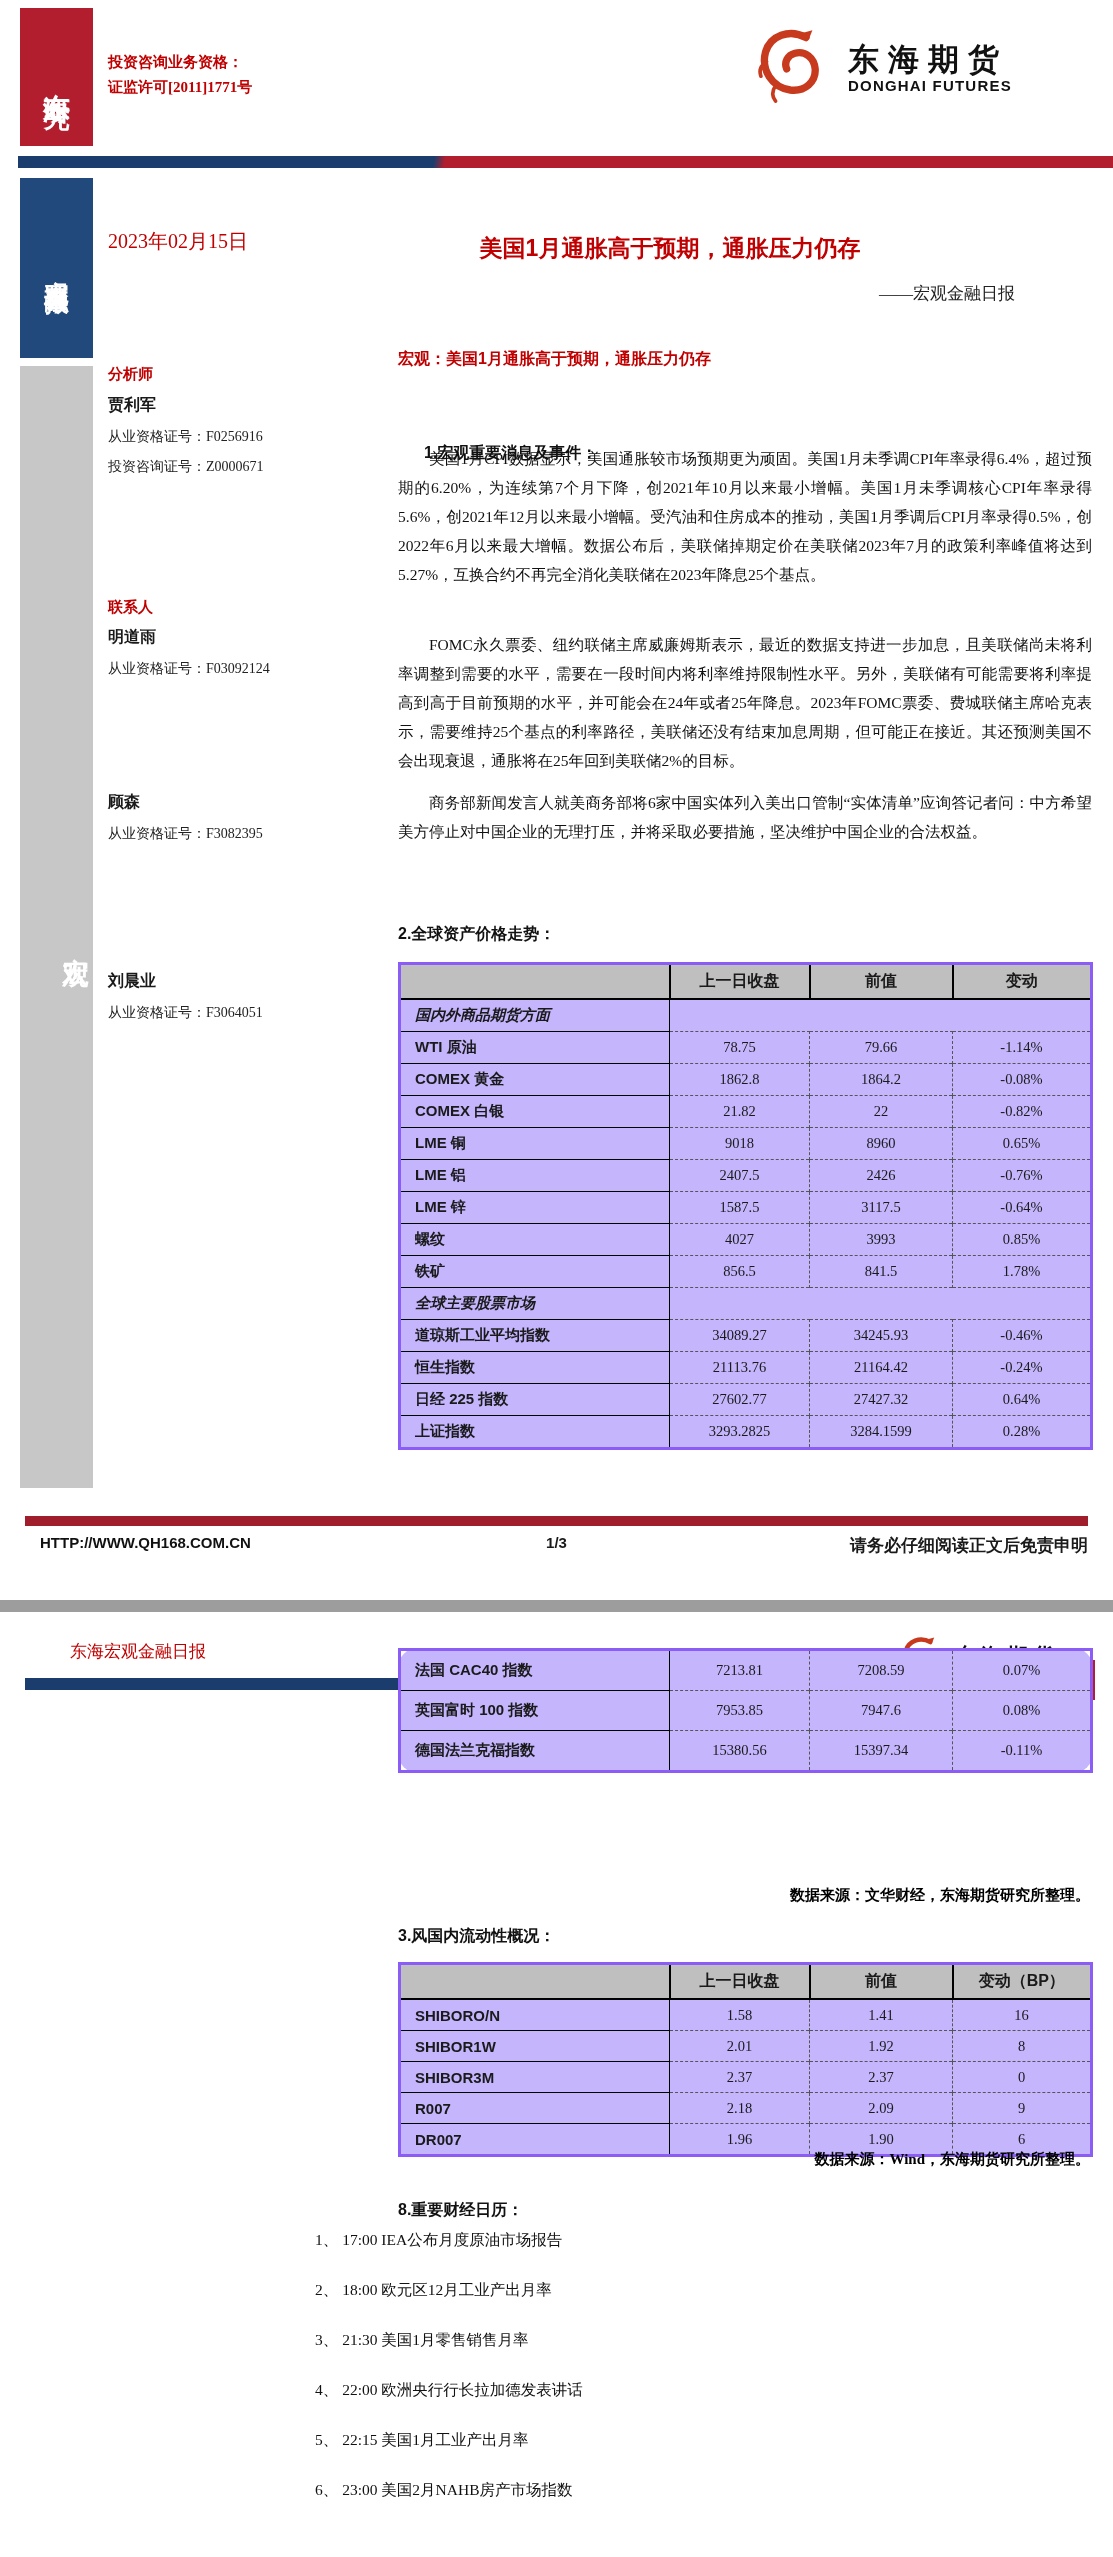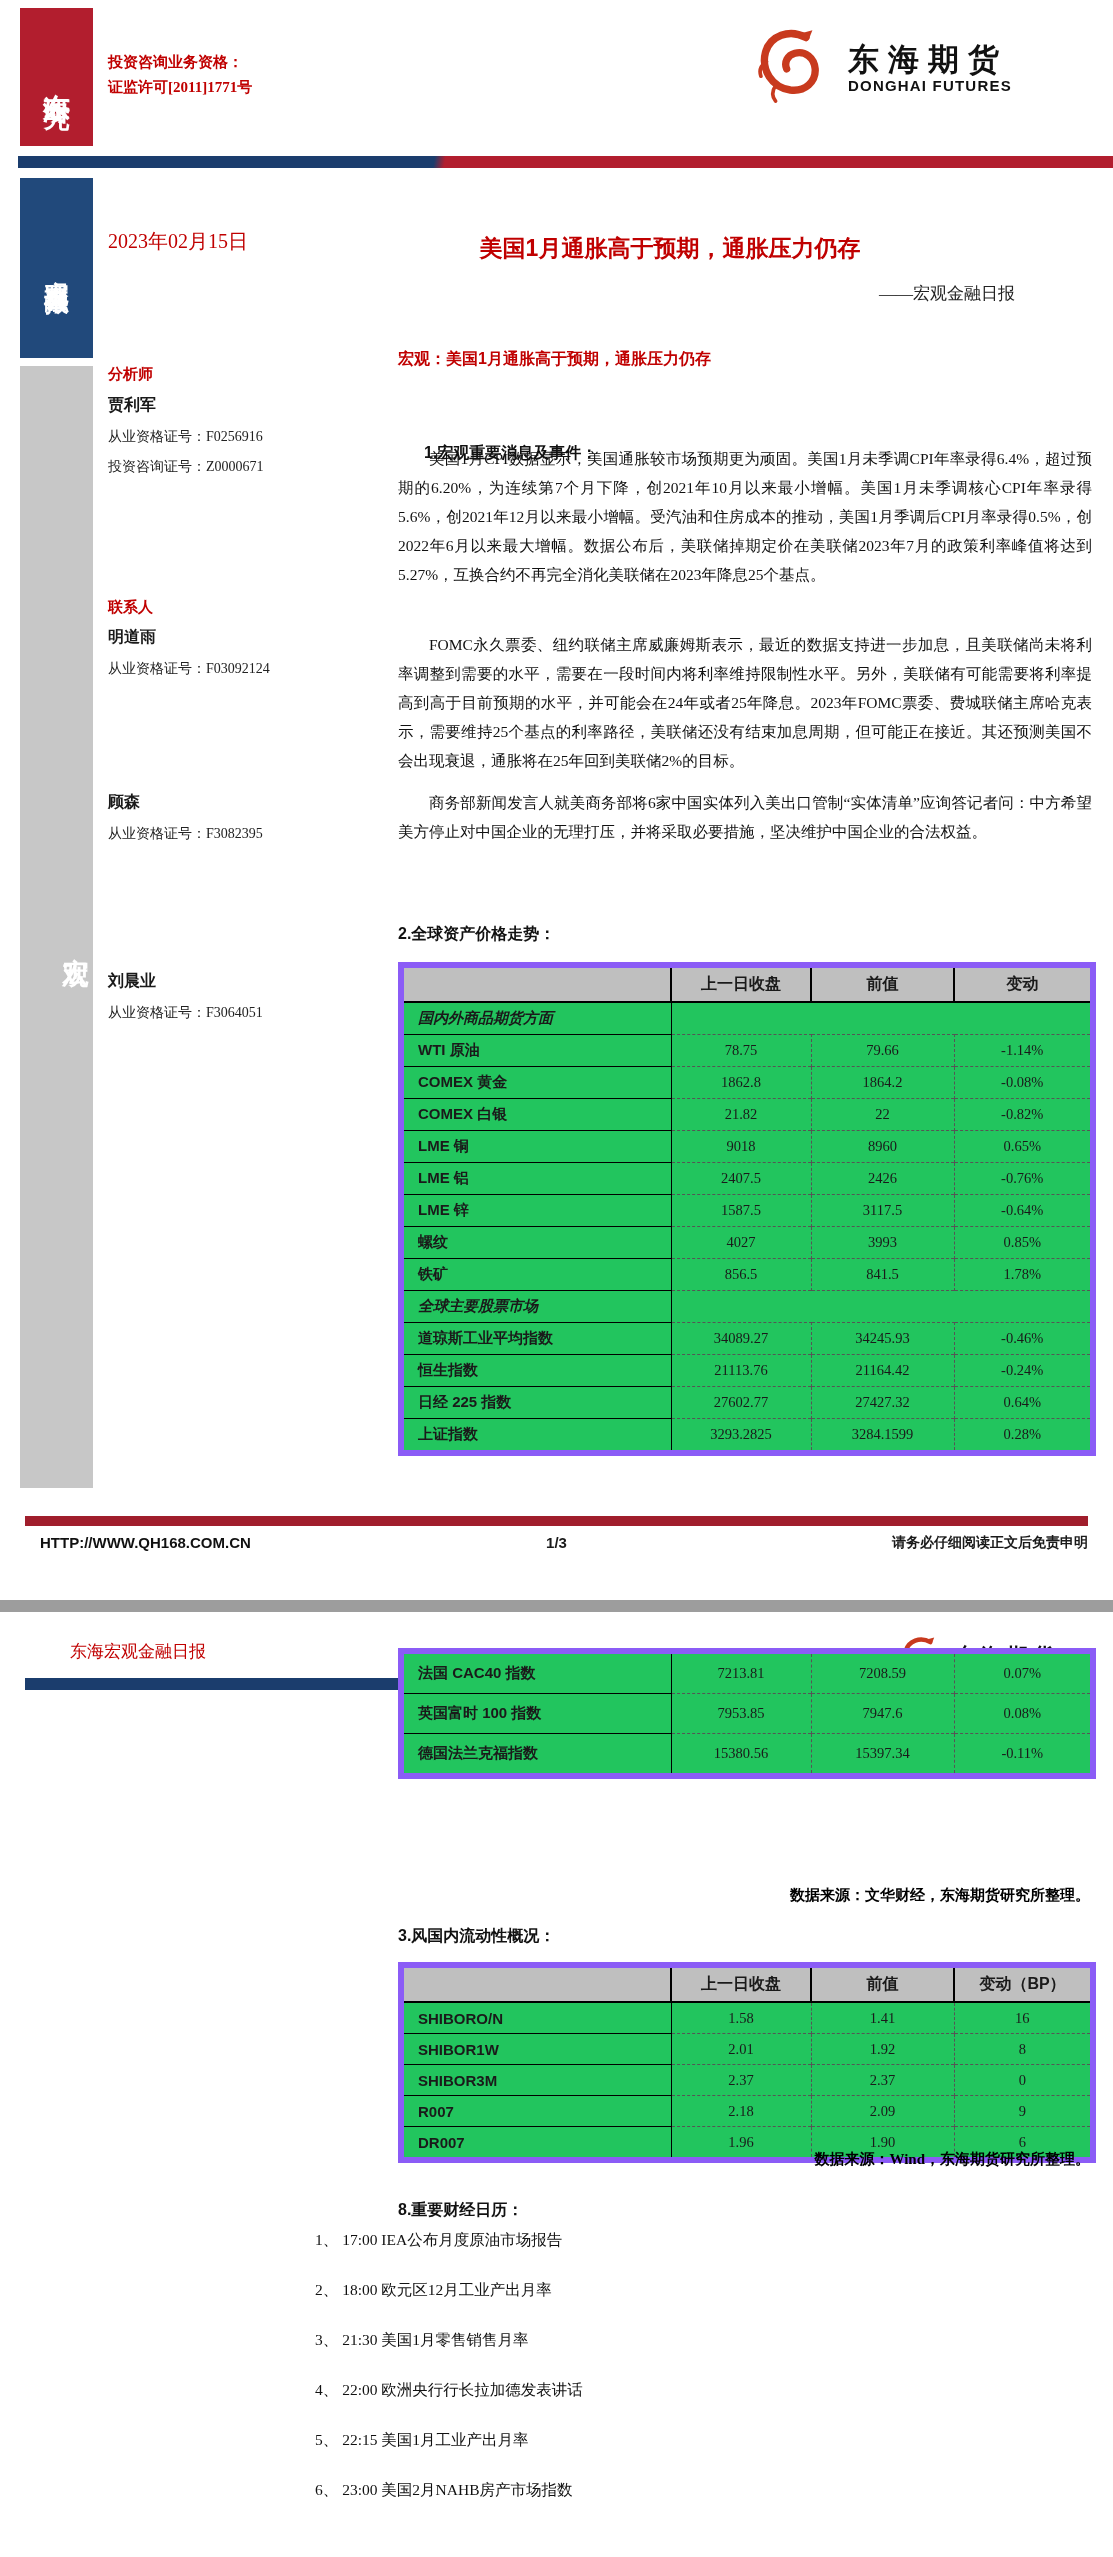--- a/index.html
+++ b/index.html
@@ -57,21 +57,21 @@
   .s-head{font-weight:700;font-size:16px;color:#111;}
   .s1{left:398px;top:407px;width:694px;text-indent:26px;margin-top:36px;}
   .para{left:398px;width:694px;font-size:15.5px;line-height:29px;text-align:justify;text-indent:31px;color:#111;}
   .para1{top:444px;}
   .para2{top:630px;}
   .para3{top:788px;}
   .s2{left:398px;top:924px;width:694px;}
 
   
   table{border-collapse:collapse;table-layout:fixed;}
-  .dtable{position:absolute;left:398px;width:692px;border:6px solid #8b5cf6;background:#22c55e;}
+  .dtable{position:absolute;left:398px;width:692px;border:3px solid #8b5cf6;background:#c4b5fd;}
   .dtable th{
     background:#BFBFBF;border:2px solid #000;height:31px;
     font-family:"Liberation Sans","DejaVu Sans",sans-serif;font-weight:700;font-size:16px;text-align:center;
   }
   .dtable td{height:29px;overflow:hidden;}
   .dtable td.c-label{
     border-top:1.5px solid #000;border-right:1.5px solid #000;
     font-family:"Liberation Sans","DejaVu Sans",sans-serif;font-weight:700;font-size:15px;
     text-align:left;padding-left:14px;
   }
@@ -85,21 +85,21 @@
   .t1{top:962px;}
   .t2{top:1648px;border-radius:20px;}
   .t2 td{height:37px;}
   .t3{top:1962px;}
   .t3 td{height:28px;}
 
   
   .footer-bar{left:25px;top:1516px;width:1063px;height:10px;background:#A01E2C;}
   .footer-url{left:40px;top:1534px;font-weight:700;font-size:15px;color:#111;}
   .footer-page{left:0;top:1534px;width:1113px;text-align:center;font-weight:700;font-size:15px;}
-  .footer-disc{left:600px;top:1534px;width:488px;text-align:right;font-weight:700;font-size:14px;}
+  .footer-disc{left:600px;top:1534px;width:488px;text-align:right;font-weight:700;font-size:17px;}
 
   
   .page-sep{left:0;top:1600px;width:1113px;height:12px;background:#9D9D9D;}
 
   
   .p2-title{left:70px;top:1640px;font-size:17px;color:#C00000;}
   .bar2{
     left:25px;top:1678px;width:1060px;height:12px;
     background:linear-gradient(100deg,#1B3D6D 0%,#1B3D6D 49.5%,#B21E2E 50.5%,#B21E2E 100%);
   }

